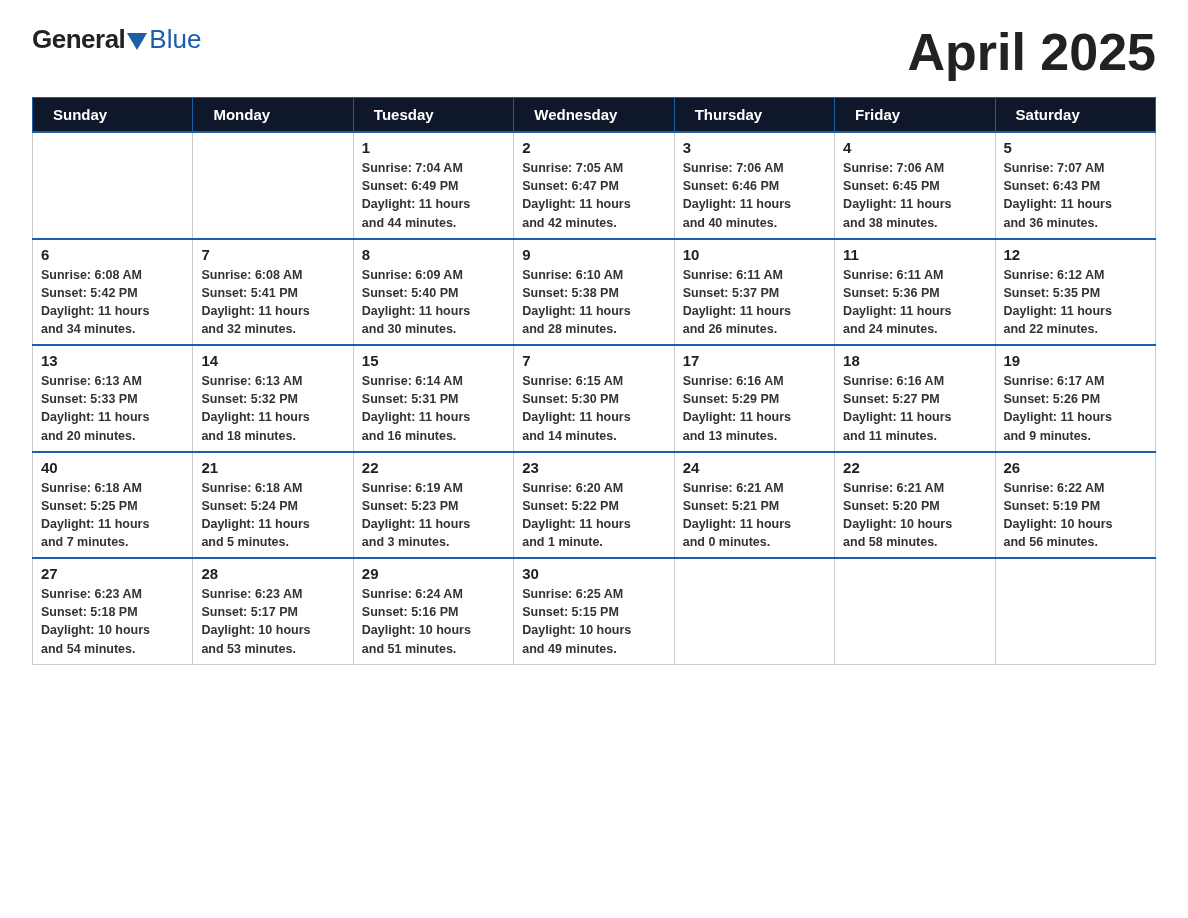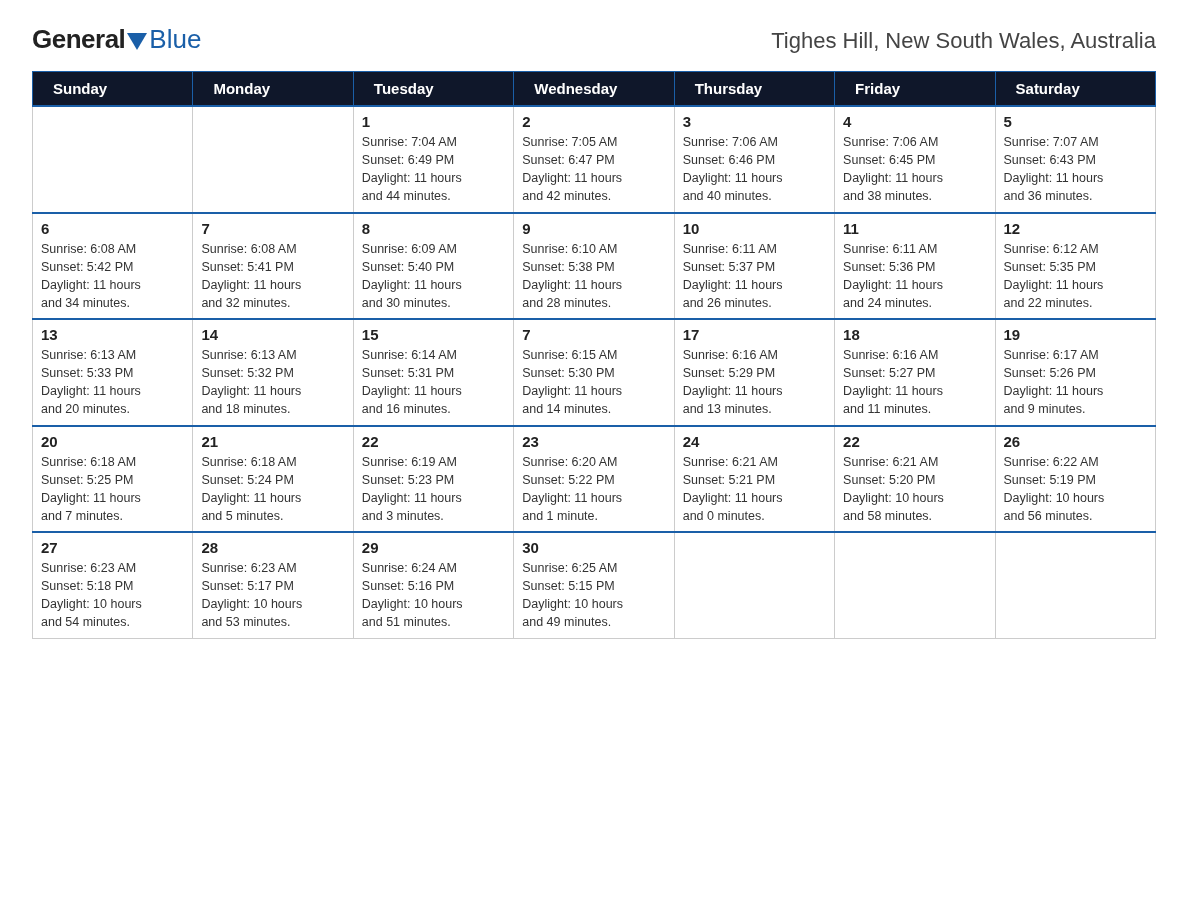--- a/index.html
+++ b/index.html
@@ -93,40 +93,41 @@
     .day-number {
       font-size: 15px;
       font-weight: bold;
       color: #222;
       margin-bottom: 3px;
     }
     .day-info {
       font-size: 12.5px;
       line-height: 1.45;
       color: #333;
+      font-weight: bold;
     }
     .calendar tbody tr:not(:first-child) td {
       border-top: 2px solid #1a5fa8;
     }
   </style>
 </head>
 <body>
 
 <div class="header">
   <div class="logo">
     <div class="logo-top">
       <span class="logo-general">General</span>
       <span class="logo-triangle"></span>
     </div>
     <div>
       <span class="logo-blue">Blue</span>
     </div>
   </div>
   <div class="title-block">
-    <h2>Tighes Hill, New South Wales, Australia</h2>
+    <h1>April 2025</h1>
   </div>
 </div>
 
 <table class="calendar">
   <thead>
     <tr>
 
     <th>Sunday</th>
         <th>Monday</th>
         <th>Tuesday</th>
@@ -216,21 +217,21 @@
           <div class="day-number">18</div>
           <div class="day-info">Sunrise: 6:16 AM<br>Sunset: 5:27 PM<br>Daylight: 11 hours<br>and 11 minutes.</div>
         </td>
         <td>
           <div class="day-number">19</div>
           <div class="day-info">Sunrise: 6:17 AM<br>Sunset: 5:26 PM<br>Daylight: 11 hours<br>and 9 minutes.</div>
         </td>
       </tr>
       <tr>
         <td>
-          <div class="day-number">20</div>
+          <div class="day-number">40</div>
           <div class="day-info">Sunrise: 6:18 AM<br>Sunset: 5:25 PM<br>Daylight: 11 hours<br>and 7 minutes.</div>
         </td>
         <td>
           <div class="day-number">21</div>
           <div class="day-info">Sunrise: 6:18 AM<br>Sunset: 5:24 PM<br>Daylight: 11 hours<br>and 5 minutes.</div>
         </td>
         <td>
           <div class="day-number">22</div>
           <div class="day-info">Sunrise: 6:19 AM<br>Sunset: 5:23 PM<br>Daylight: 11 hours<br>and 3 minutes.</div>
         </td>

